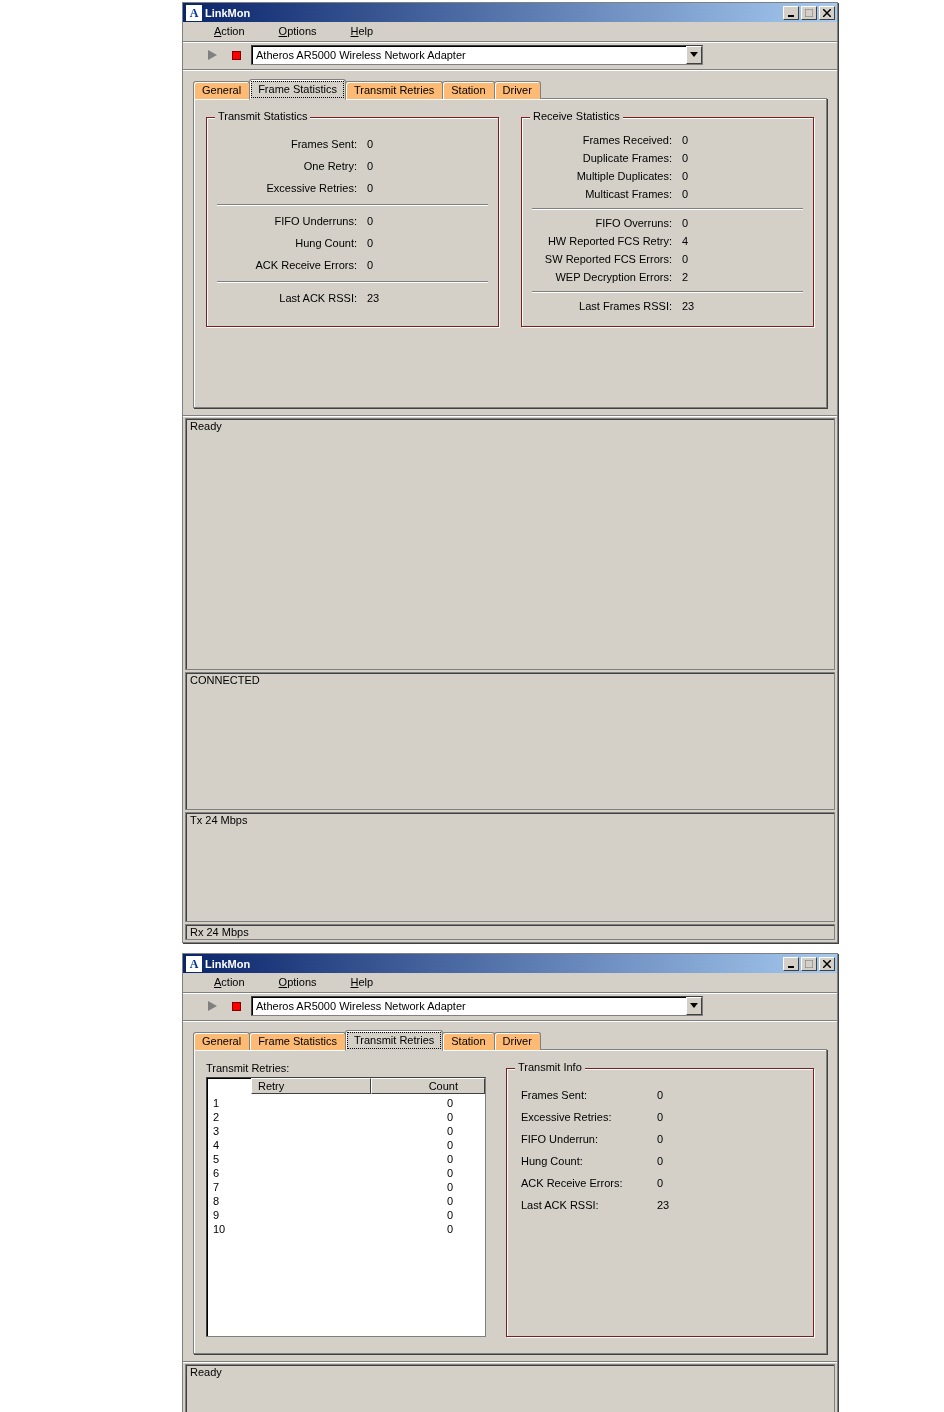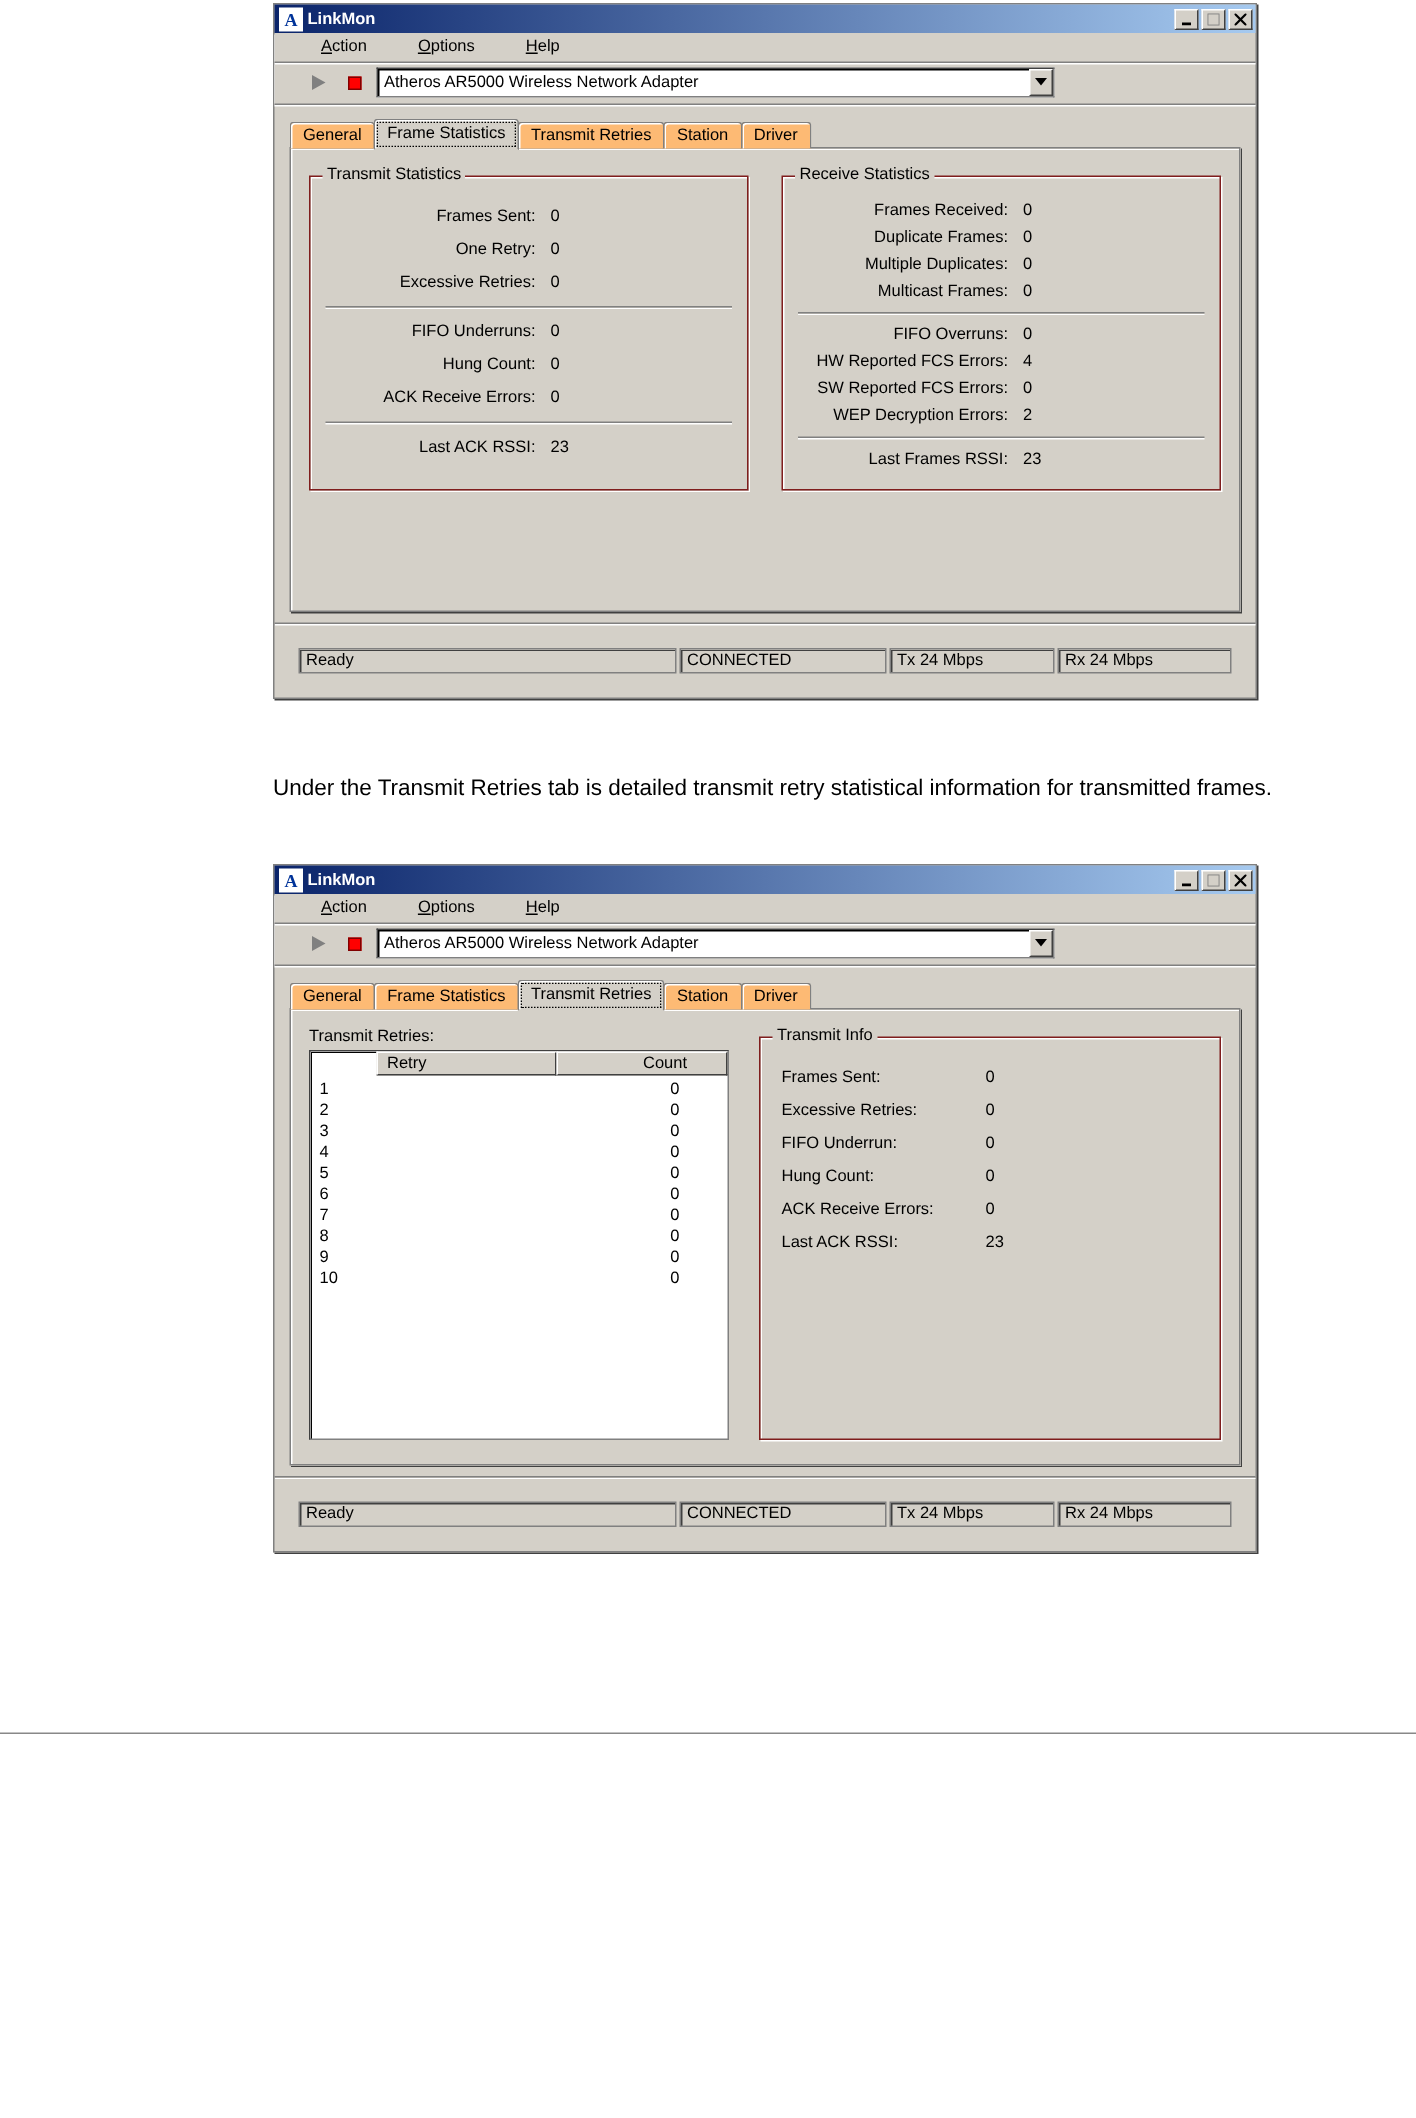--- a/index.html
+++ b/index.html
@@ -203,22 +203,23 @@
     flex:1;
     text-align:left;
   }
   .wide .stat-row { margin: 10px 0; }
 
   
   .statusbar {
     display:flex;
     border-top:1px solid #808080;
     box-shadow: inset 0 1px 0 #fff;
-    padding:16px;
+    padding:2px;
     gap:2px;
+    flex-direction:column;
   }
   .status-cell {
     border:1px solid #808080;
     box-shadow: inset 1px 1px 0 #404040;
     padding:1px 4px;
     font-size:11px;
     height:17px;
     overflow:hidden;
   }
   .sc-ready { flex: 0 0 252px; }
@@ -393,21 +394,21 @@
                   <div class="value">0</div>
                 </div>
           </div>
           <div class="divider"></div>
           <div class="stats-section">
             <div class="stat-row">
                   <div class="label">FIFO Overruns:</div>
                   <div class="value">0</div>
                 </div>
             <div class="stat-row">
-                  <div class="label">HW Reported FCS Errors:</div>
+                  <div class="label">HW Reported FCS Retry:</div>
                   <div class="value">4</div>
                 </div>
             <div class="stat-row">
                   <div class="label">SW Reported FCS Errors:</div>
                   <div class="value">0</div>
                 </div>
             <div class="stat-row">
                   <div class="label">WEP Decryption Errors:</div>
                   <div class="value">2</div>
                 </div>
@@ -423,21 +424,20 @@
   </div>
 
   <div class="statusbar">
     <div class="status-cell sc-ready">Ready</div>
     <div class="status-cell sc-conn">CONNECTED</div>
     <div class="status-cell sc-tx">Tx 24 Mbps</div>
     <div class="status-cell sc-rx">Rx 24 Mbps</div>
   </div>
 </div>
 
-<div class="caption">Under the Transmit Retries tab is detailed transmit retry statistical information for transmitted frames.</div>
 
 <div class="window">
 
   <div class="titlebar">
     <div class="app-icon">A</div>
     <div class="title">LinkMon</div>
     <div class="win-btns">
       <div class="win-btn">
         <svg width="8" height="8">
               <rect x="1" y="6" width="6" height="2" fill="#000"></rect>

